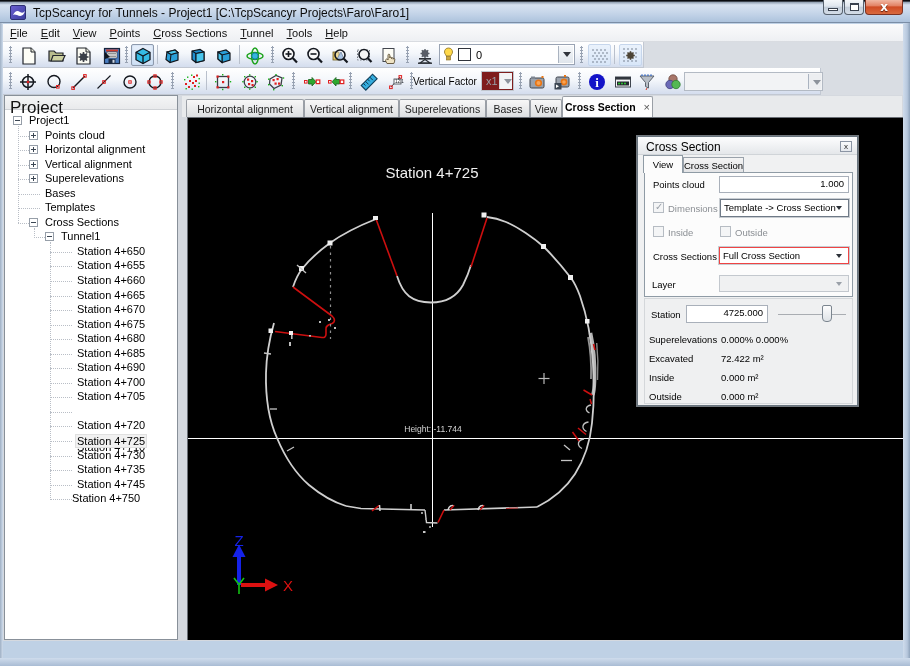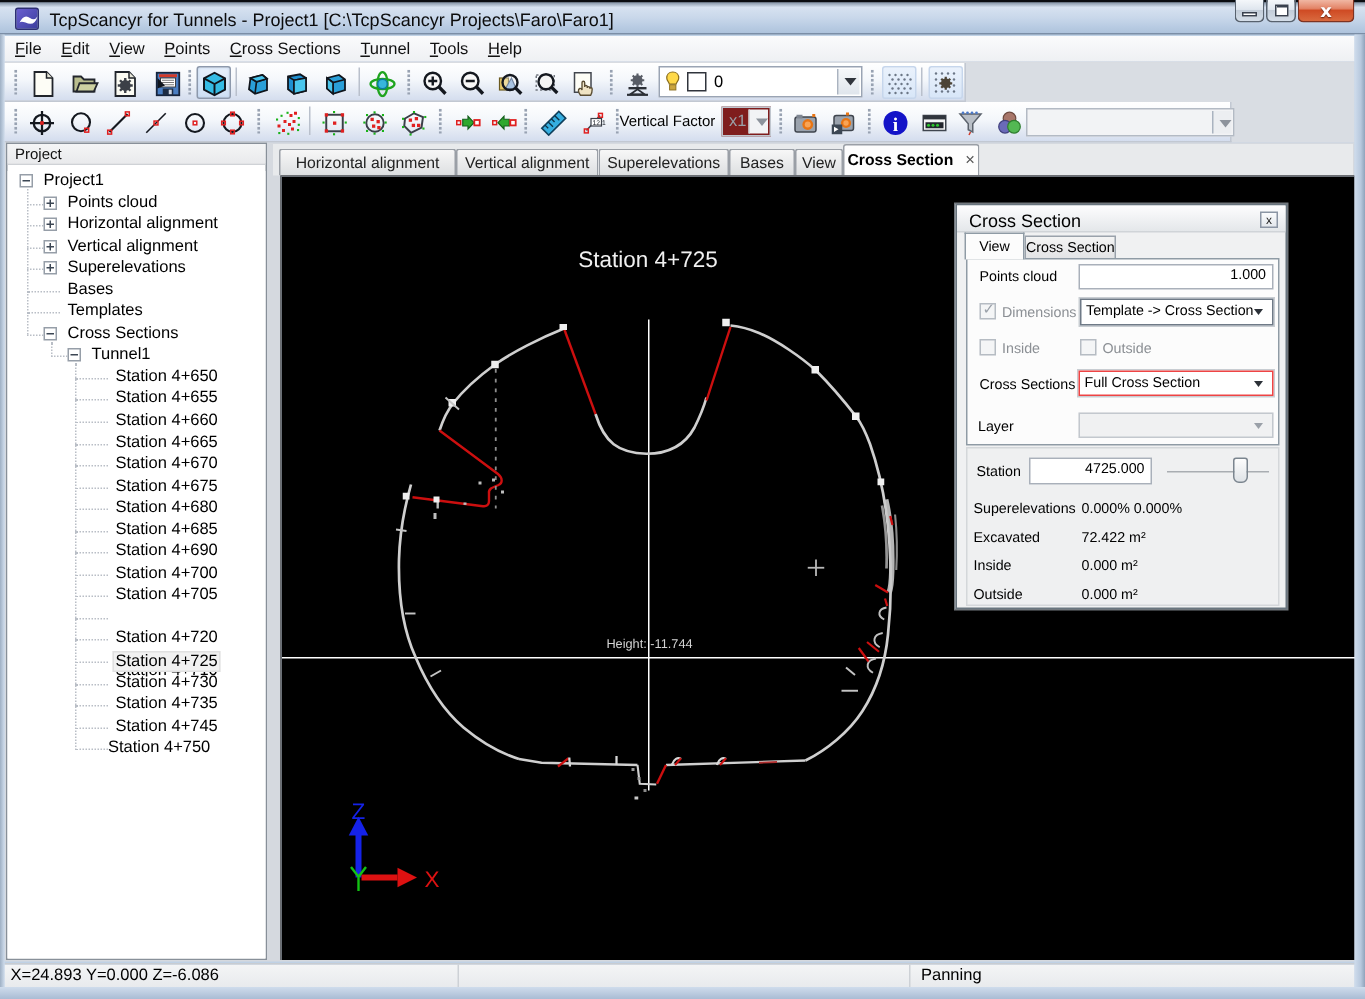--- a/index.html
+++ b/index.html
@@ -46,21 +46,21 @@
   .combo .arrowbtn::after { content:""; position:absolute; left:4px; top:6px; border:4px solid rgba(0,0,0,0); border-top:5px solid #30343c; }
   .combo .arrowbtn.gray::after { border-top-color:#8d939c; }
   .combo-label { font-size:11px; color:#000; }
   #vf-label { position:absolute; left:410px; top:8px; font-size:10px; }
 
   
   #content { position:absolute; left:3px; top:95px; width:900px; height:546px; background:#d5d9df; }
 
   
   #project-panel { position:absolute; left:1px; top:0px; width:174px; height:545px; border:1px solid #889099; background:#fff; }
-  #project-header { position:absolute; left:0; top:0; width:100%; height:14px; background:linear-gradient(#f4f5f6,#e9eaec); border-bottom:1px solid #cfd2d6; padding:2px 0 0 5px; font-size:10px; color:#111; }
+  #project-header { position:absolute; left:0; top:0; width:100%; height:14px; background:linear-gradient(#f4f5f6,#e9eaec); border-bottom:1px solid #cfd2d6; padding:2px 0 0 5px; font-size:17px; color:#111; }
   #tree { position:absolute; left:0; top:18px; width:100%; bottom:0; overflow:hidden; background:#fff; }
   .trow { position:relative; height:14.55px; white-space:nowrap;padding-left:26px; }
   .tbox { position:absolute; width:9px; height:9px; top:2px; border:1px solid #969ea8; background:#fff; }
   .tbox::before, .tbox::after { content:""; position:absolute; background:#3c4754; }
   .tbox::before { left:1px; top:3px; width:5px; height:1px; }
   .tbox.plus::after { left:3px; top:1px; width:1px; height:5px; }
   .tlabel { position:absolute; top:0px; font-size:11px; color:#000; padding:0 2px; }
   .trow.sel .tlabel { background:#f1f1f1; border:1px solid #e0e0e0; padding:0 1px; }
   .guide { position:absolute; border-left:1px dotted #b9bec6; width:0; }
   .stub { position:absolute; border-top:1px dotted #b9bec6; height:0; top:7px; }
@@ -874,22 +874,17 @@
         <div class="dlabel" style="left:11px; top:216px;text-align:center;">Excavated</div>
         <div class="statval" style="left:83px; top:216px;">72.422 m²</div>
         <div class="dlabel" style="left:11px; top:235px;">Inside</div>
         <div class="statval" style="left:83px; top:235px;">0.000 m²</div>
         <div class="dlabel" style="left:11px; top:254px;">Outside</div>
         <div class="statval" style="left:83px; top:254px;">0.000 m²</div>
       </div>
     </div>
   </div>
 
-  <div id="statusbar">
-    <div class="scell" id="scell1">X=24.893 Y=0.000 Z=-6.086</div>
-    <div class="scell" id="scell2"></div>
-    <div class="scell" id="scell3"><span style="padding-left:3px;">Panning</span></div>
-  </div>
 
   <div class="frame-left"></div>
   <div class="frame-right"></div>
   <div class="frame-bottom"></div>
 </div>
 
 </body></html>

